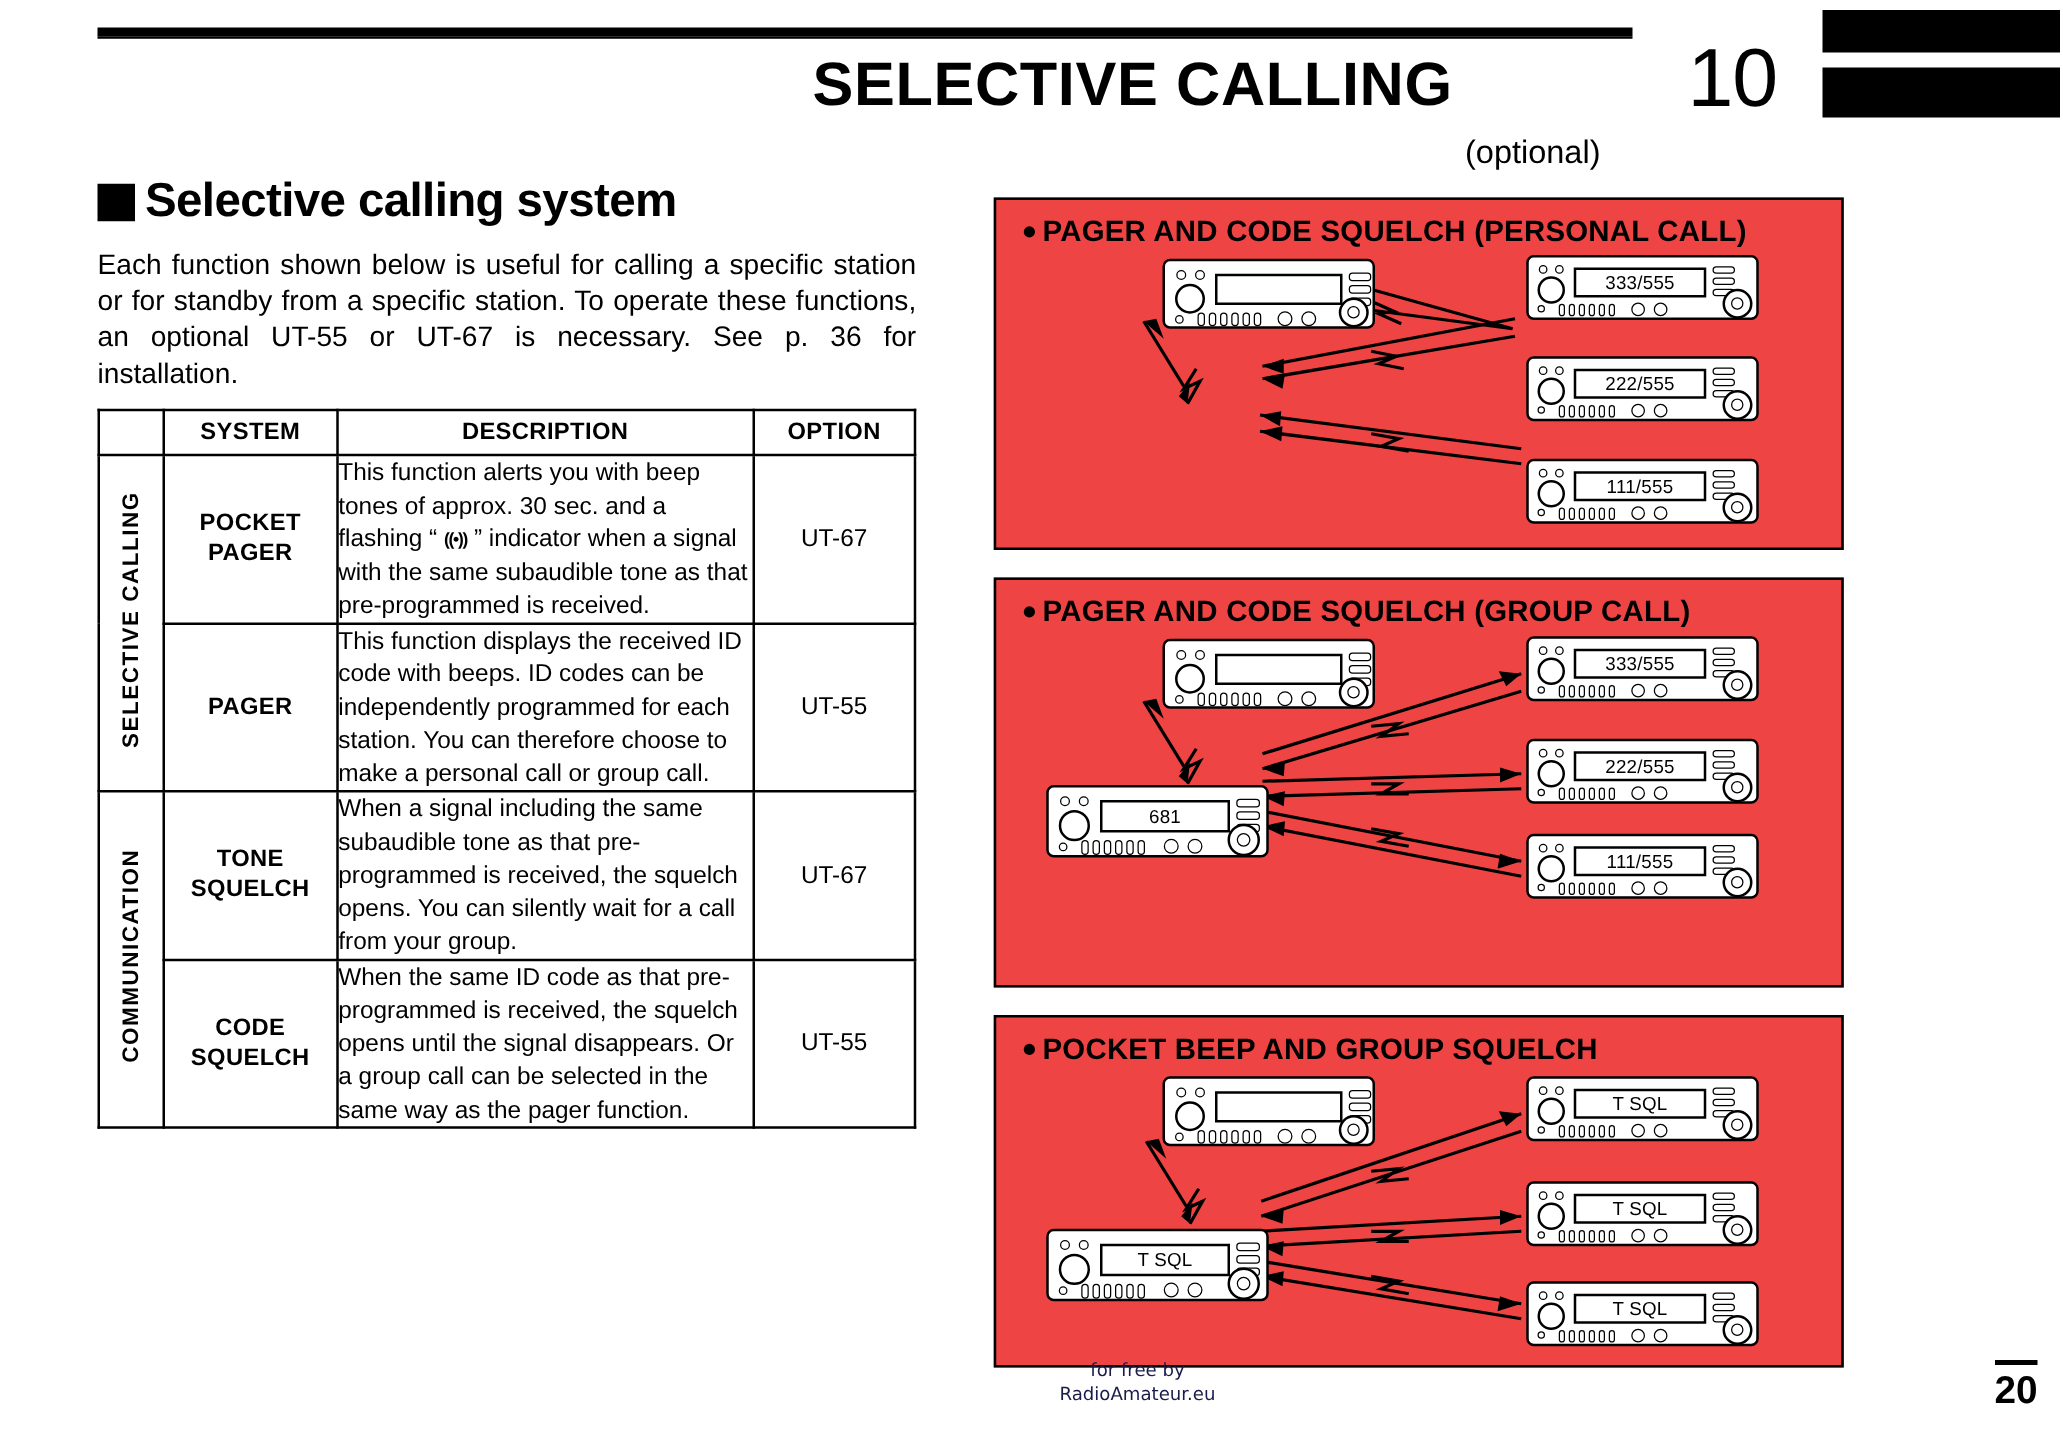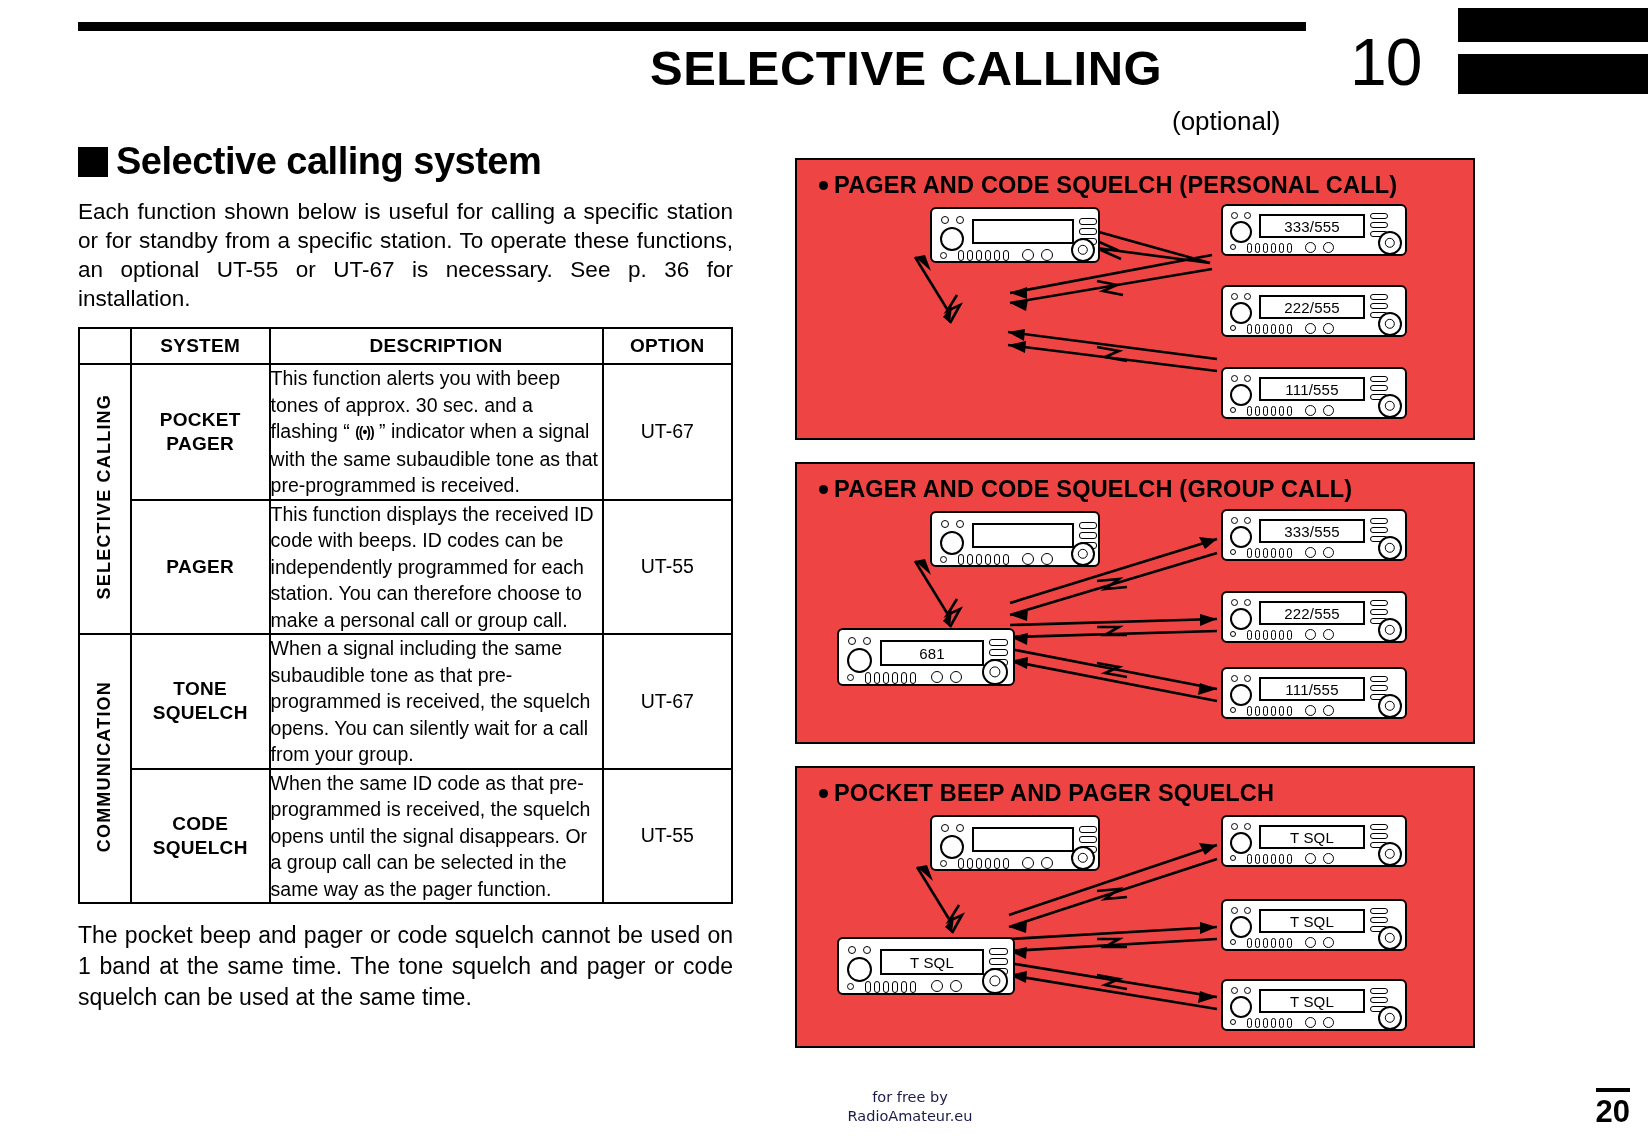--- a/index.html
+++ b/index.html
@@ -271,21 +271,20 @@
         <td class="sys">
           <div>CODE</div>
           <div>SQUELCH</div>
         </td>
         <td class="desc">When the same ID code as that pre-programmed is received, the squelch opens until the signal disappears.   Or a group call can be selected in the same way as the pager function.</td>
         <td class="opt">UT-55</td>
       </tr>
     </tbody>
   </table>
 
-  <p class="outro">The pocket beep and pager or code squelch cannot be used on 1 band at the same time.   The tone squelch and pager or code squelch can be used at the same time.</p>
 </div>
 
 <div id="right-col">
 
   <div class="panel" style="height:282px">
     <div class="panel-title">
       <span class="dot"></span><span>PAGER AND CODE SQUELCH (PERSONAL CALL)</span>
     </div>
     <div class="panel-body" style="height:232px">
 
@@ -416,21 +415,21 @@
         </div>
         <div class="rcircs" style="left:82px;top:36px;">
           <i style="width:11px;height:11px;"></i>
             <i style="width:11px;height:11px;"></i>
         </div>
       </div>
 
     </div>
   </div>
 
-  <div class="panel" style="height:282px">
+  <div class="panel" style="height:328px">
     <div class="panel-title">
       <span class="dot"></span><span>PAGER AND CODE SQUELCH (GROUP CALL)</span>
     </div>
     <div class="panel-body" style="height:232px">
 
       <svg class="arrows" width="676" height="232">
         <g stroke="#000" stroke-width="2.6" fill="none">
           <path d="M150,110 L118,58"></path>
           <path d="M160,96 L150,112 L163,106 L153,124"></path>
           <path d="M213,100 L420,36"></path>
@@ -583,21 +582,21 @@
           <i style="width:11px;height:11px;"></i>
             <i style="width:11px;height:11px;"></i>
         </div>
       </div>
 
     </div>
   </div>
 
   <div class="panel" style="height:282px">
     <div class="panel-title">
-      <span class="dot"></span><span>POCKET BEEP AND PAGER SQUELCH</span>
+      <span class="dot"></span><span>POCKET BEEP AND GROUP SQUELCH</span>
     </div>
     <div class="panel-body" style="height:232px">
 
       <svg class="arrows" width="676" height="232">
         <g stroke="#000" stroke-width="2.6" fill="none">
           <path d="M152,112 L120,60"></path>
           <path d="M162,98 L152,114 L165,108 L155,126"></path>
           <path d="M212,108 L420,38"></path>
           <path d="M212,120 L420,52"></path>
           <path d="M300,84 L322,82 L308,92 L330,90"></path>

